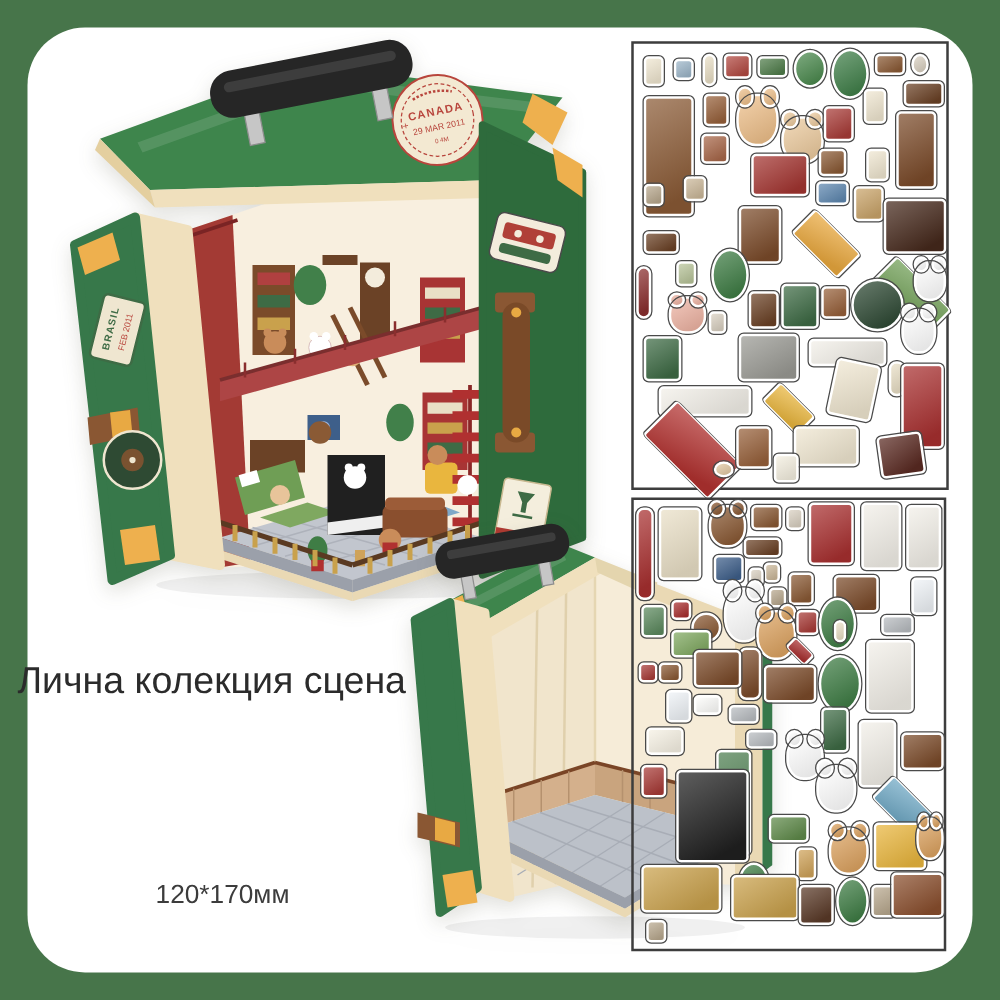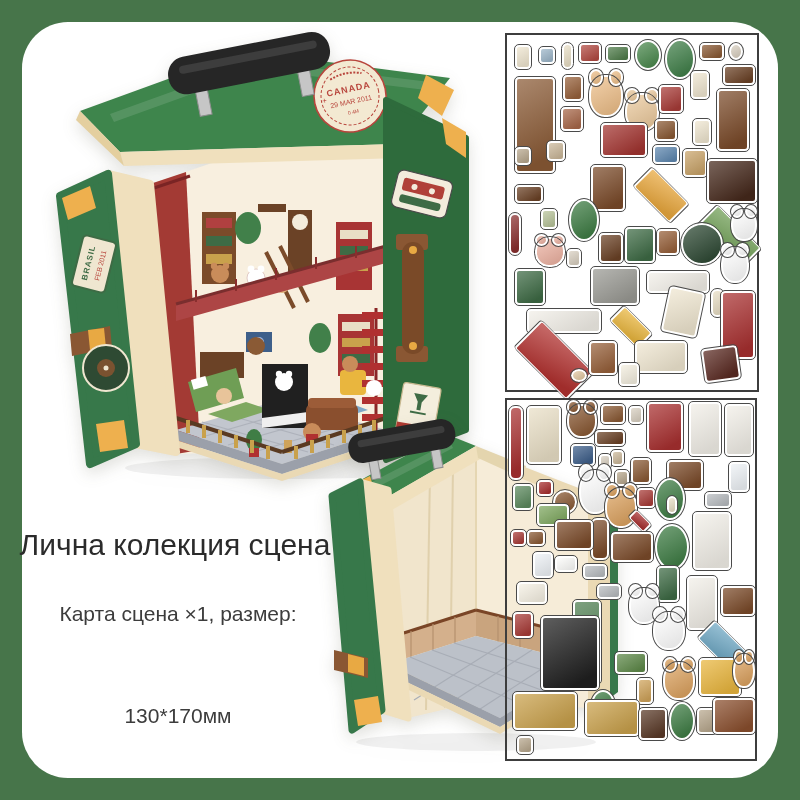--- a/index.html
+++ b/index.html
@@ -14,21 +14,21 @@
   #sheet2{left:505px;top:398px;width:252px;height:363px;}
   .sheet-inner{position:absolute;inset:0;}
   .sticker{position:absolute;box-sizing:border-box;border:2px solid #fff;outline:1.5px solid #4a4a4a;border-radius:4px;z-index:1;
     background-image:linear-gradient(150deg,rgba(255,255,255,.28),rgba(0,0,0,.10) 85%);}
   .s-c{border-radius:50%;}
   .s-t{border-radius:6px;}
   .s-a{border-radius:46%;}
   .s-a::before,.s-a::after{content:"";position:absolute;width:36%;height:32%;background:inherit;
     border:2px solid #fff;outline:1.5px solid #4a4a4a;border-radius:50%;top:-20%;z-index:-1;}
   .s-a::before{left:-8%;} .s-a::after{right:-8%;}
-  .heading{position:absolute;left:14px;top:528px;width:322px;font-size:30px;color:#2b2b2b;text-align:center;z-index:2;}
+  .heading{position:absolute;left:14px;top:528px;width:322px;font-size:30px;color:#2b2b2b;text-align:left;z-index:2;}
   .spec{position:absolute;left:18px;width:320px;font-size:21px;line-height:1.32;color:#3c3c3c;text-align:center;z-index:2;}
   #spec1{top:600px;}
   #spec2{top:702px;}
   svg text{font-family:"Liberation Sans","DejaVu Sans",sans-serif;}
 </style>
 </head>
 <body>
 
 <div id="app">
   <div class="card"></div>
@@ -419,18 +419,17 @@
         <div class="sticker" style="left: 132px; top: 308px; width: 28px; height: 32px; background-color: rgb(90, 58, 40);"></div>
         <div class="sticker s-c" style="left: 162px; top: 302px; width: 26px; height: 38px; background-color: rgb(63, 125, 69);"></div>
         <div class="sticker" style="left: 190px; top: 308px; width: 20px; height: 26px; background-color: rgb(184, 168, 142);"></div>
         <div class="sticker" style="left: 206px; top: 298px; width: 42px; height: 36px; background-color: rgb(138, 79, 46);"></div>
         <div class="sticker" style="left: 10px; top: 336px; width: 16px; height: 18px; background-color: rgb(184, 168, 142);"></div>
       </div>
   </div>
 
   <div class="heading">Лична колекция сцена</div>
   <div id="spec1" class="spec">
-    <div>Карта сцена ×1, размер:</div>
   </div>
   <div id="spec2" class="spec">
-    <div>130*170мм</div>
+    <div>120*170мм</div>
   </div>
 </div>
 
 </body></html>

